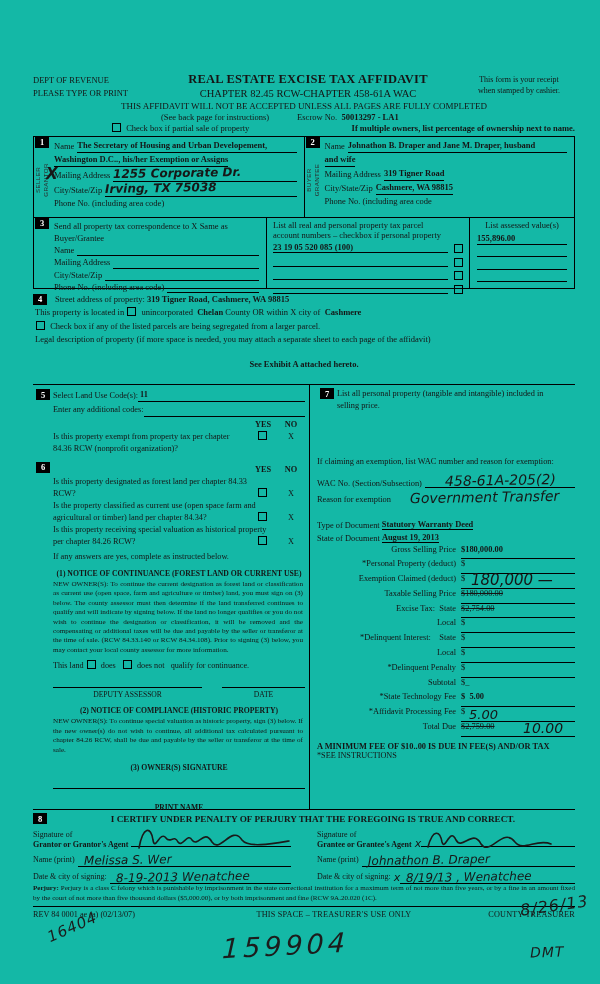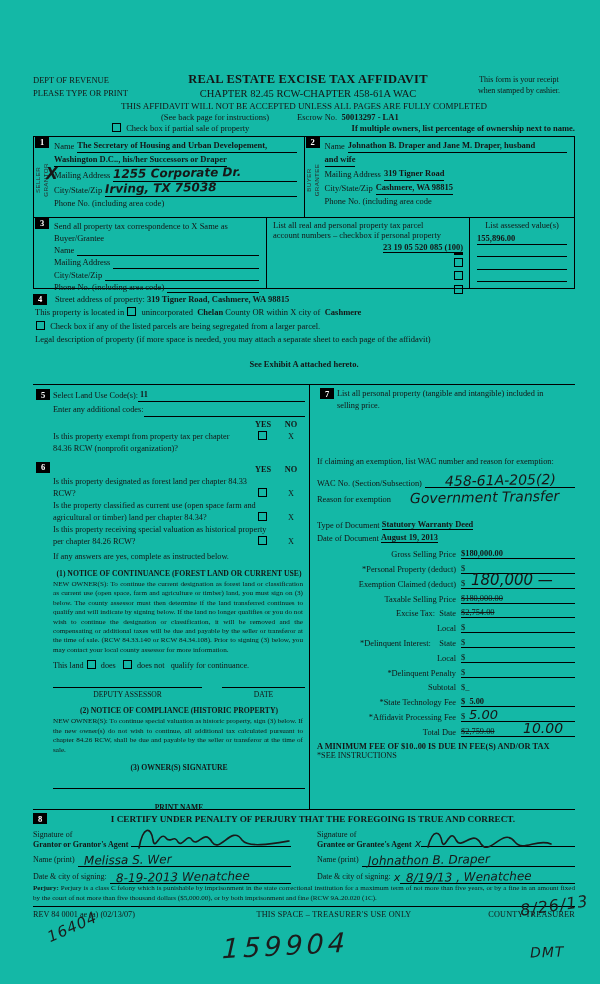--- a/index.html
+++ b/index.html
@@ -42,21 +42,21 @@
   .fl-cont{display:inline-block;border-bottom:1px solid #000;font-weight:bold;}
   .hw{font-family:"DejaVu Sans",sans-serif;font-style:italic;color:#171717;line-height:1;}
   .hw-lg{font-size:12px;display:inline-block;transform:rotate(-1deg);}
   .cross-x{position:absolute;left:-4px;top:30px;font-size:15px;font-weight:bold;}
 
   .box3{display:flex;border:1.4px solid #000;border-top:none;height:70px;font-size:8.5px;}
   .b3c1{width:232px;display:flex;}
   .b3c1 .fields{line-height:1.45;}
   .b3c2{width:190px;border-left:1.2px solid #000;padding:2px 6px;}
   .b3c3{flex:1;border-left:1.2px solid #000;padding:2px 7px;}
-  .prow{display:flex;align-items:flex-end;margin-top:2.5px;height:11px;flex-direction:column;}
+  .prow{display:flex;align-items:flex-end;margin-top:2.5px;height:11px;}
   .pval{flex:1;border-bottom:1px solid #000;font-weight:bold;}
   .prow .cb{margin-left:6px;margin-right:0;}
   .b3c3-hdr{text-align:center;}
   .aval{border-bottom:1px solid #000;font-weight:bold;margin-top:3px;height:11px;}
   .aline{border-bottom:1px solid #000;height:11.5px;}
 
   
   .sec4{margin-top:4px;font-size:8.5px;line-height:1.6;}
   .sec4-l1{display:flex;align-items:center;}
   .sec4-l1 .badge{margin-right:8px;}
@@ -90,21 +90,21 @@
            font-size:7.6px;padding-top:13px;}
 
   
   .gap42{height:42px;}
   .r-note{font-size:8.4px;margin-top:2px;}
   .wline{display:flex;align-items:flex-end;margin-top:7px;font-size:8.4px;}
   .wline .fl-fill{font-weight:normal;text-align:center;}
   .hw-big{font-size:14px;display:inline-block;transform:rotate(-1deg);}
   .doc-line{display:flex;align-items:flex-end;font-size:8.4px;margin-top:3px;}
   .fees{margin-top:2px;}
-  .fee-row{display:flex;align-items:flex-end;height:14.8px;font-size:8.4px;}
+  .fee-row{display:flex;height:14.8px;font-size:8.4px;}
   .fee-label{flex:1;text-align:right;padding-right:5px;white-space:pre;}
   .fee-val{width:114px;border-bottom:1px solid #000;position:relative;white-space:pre;}
   .fee-val.noline{border-bottom:none;}
   .strike{text-decoration:line-through;}
   .fee-hw{position:absolute;bottom:-1px;font-family:"DejaVu Sans",sans-serif;font-style:italic;}
   .minfee{font-weight:bold;font-size:8.4px;margin-top:5px;white-space:nowrap;}
   .seeinstr{font-size:8.2px;}
 
   
   .sec8{margin-top:3px;}
@@ -178,21 +178,21 @@
           <div class="vlabel">
             <span>SELLER</span><br><span>GRANTOR</span>
           </div>
         </div>
         <div class="fields">
           <span class="cross-x hw">X</span>
           <div class="fline">
             <span class="fl-label">Name</span>
             <span class="fl-fill">The Secretary of Housing and Urban Developement,</span>
           </div>
-          <div><span class="fl-cont">Washington D.C.., his/her Successors or Draper</span></div>
+          <div><span class="fl-cont">Washington D.C.., his/her Exemption or Assigns</span></div>
           <div class="fline">
             <span class="fl-label">Mailing Address</span>
             <span class="fl-fill"><span class="hw hw-lg">1255 Corporate Dr.</span></span>
           </div>
           <div class="fline">
             <span class="fl-label">City/State/Zip</span>
             <span class="fl-fill"><span class="hw hw-lg">Irving, TX  75038</span></span>
           </div>
           <div>
             <span>Phone No. (including area code)</span>
@@ -404,21 +404,21 @@
         <div class="wline" style="margin-top:2px;">
           <span class="sig-lbl">Reason for exemption</span>
           <span class="fl-fill" style="border-bottom:none;"><span class="hw hw-big">Government Transfer</span></span>
         </div>
 
         <div class="doc-line" style="margin-top:16px;">
           <span>Type of Document</span>&nbsp;
           <span class="b fl-cont">Statutory Warranty Deed</span>
         </div>
         <div class="doc-line">
-          <span>Date of Document</span>&nbsp;
+          <span>State of Document</span>&nbsp;
           <span class="b fl-cont">August 19, 2013</span>
         </div>
 
         <div class="fees">
           <div class="fee-row">
             <span class="fee-label">Gross Selling Price</span>
             <span class="fee-val b">$180,000.00</span>
           </div>
           <div class="fee-row">
             <span class="fee-label">*Personal Property (deduct)</span>

